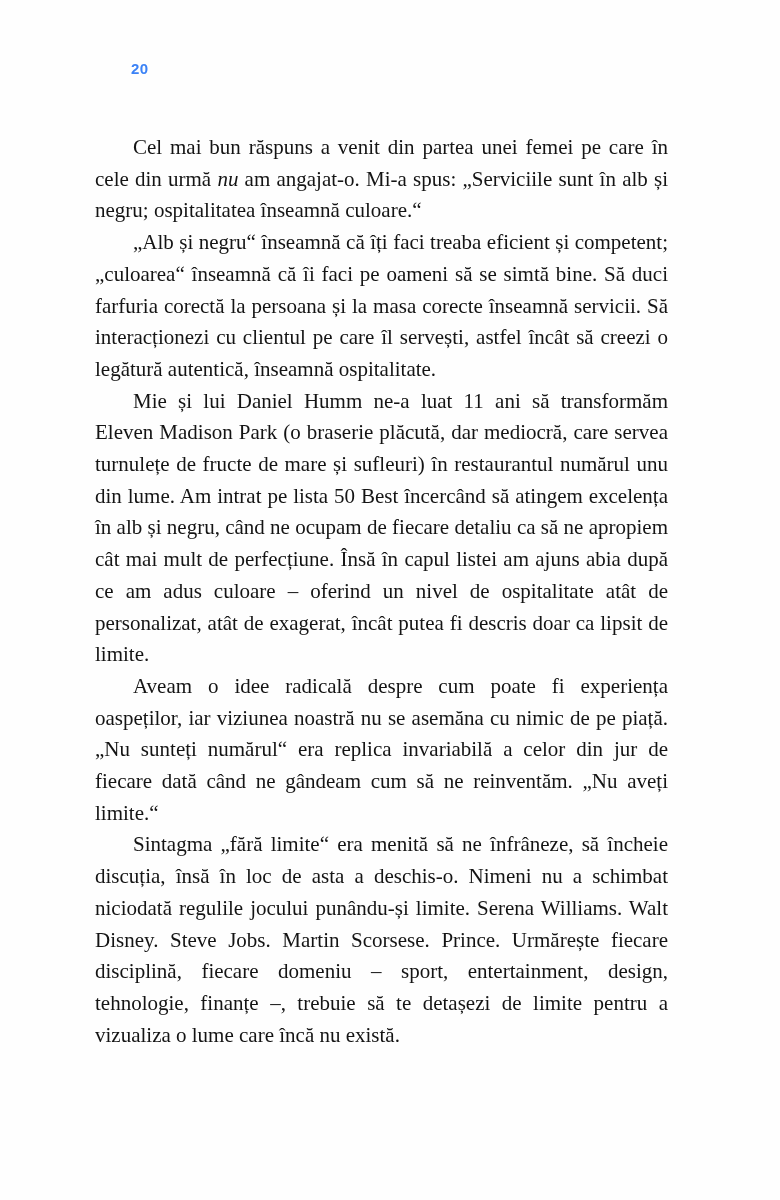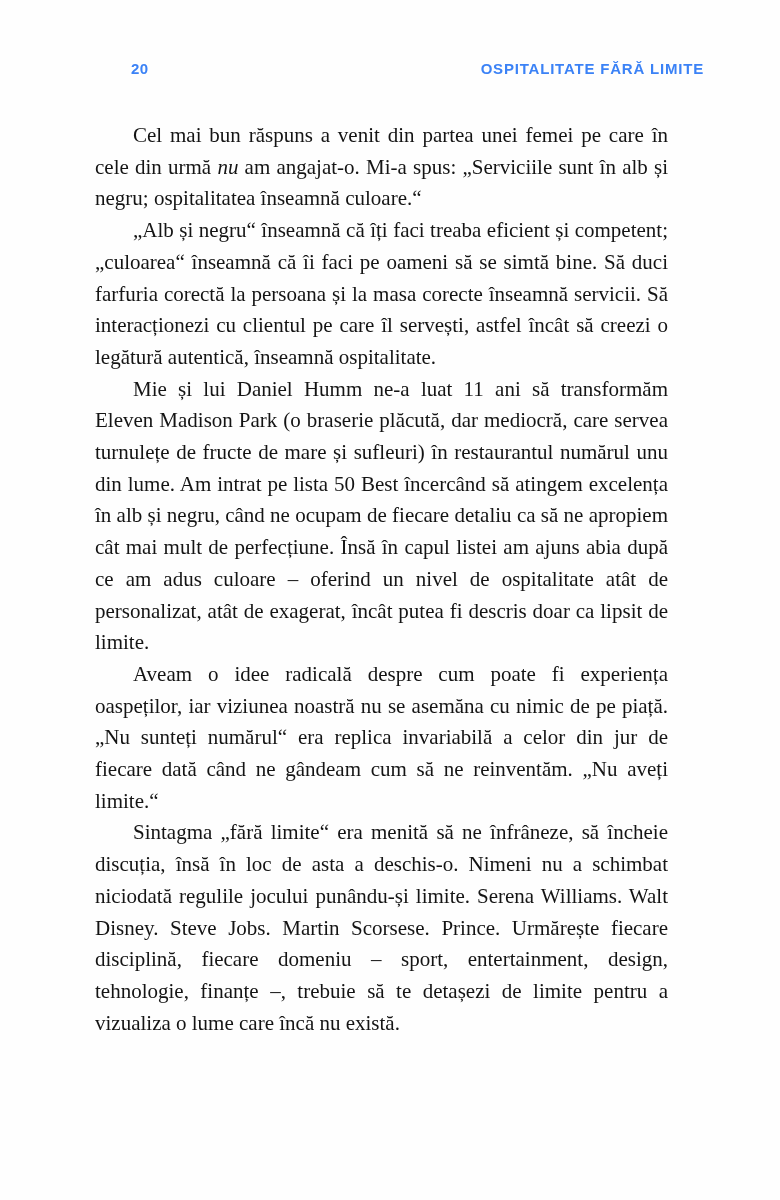--- a/index.html
+++ b/index.html
@@ -29,21 +29,21 @@
     letter-spacing: 0.4px;
     color: #3b82f6;
     margin-left: 36px;
   }
   .running-head {
     letter-spacing: 0.8px;
   }
   .body-text {
     position: absolute;
     left: 95px;
-    top: 120px;
+    top: 132px;
     width: 573px;
     font-family: "Liberation Serif", serif;
     font-size: 21px;
     line-height: 31.7px;
     text-align: justify;
     color: #141414;
   }
   .para {
     margin: 0;
     padding: 0;
@@ -52,21 +52,20 @@
   .para em {
     font-style: italic;
   }
 </style>
 </head>
 <body>
 
 <div class="page">
   <header class="page-header">
     <span class="page-number">20</span>
-    <span class="running-head">OSPITALITATE FĂRĂ LIMITE</span>
   </header>
 
   <main class="body-text" id="body-text">
       <p class="para"><span>Cel mai bun răspuns a venit din partea unei femei pe care în cele din urmă </span><em>nu</em><span> am angajat-o. Mi-a spus: „Serviciile sunt în alb și negru; ospitalitatea înseamnă culoare.“</span></p>
       <p class="para"><span>„Alb și negru“ înseamnă că îți faci treaba eficient și competent; „culoarea“ înseamnă că îi faci pe oameni să se simtă bine. Să duci farfuria corectă la persoana și la masa corecte înseamnă servicii. Să interacționezi cu clientul pe care îl servești, astfel încât să creezi o legătură autentică, înseamnă ospitalitate.</span></p>
       <p class="para"><span>Mie și lui Daniel Humm ne-a luat 11 ani să transformăm Eleven Madison Park (o braserie plăcută, dar mediocră, care servea turnulețe de fructe de mare și sufleuri) în restaurantul numărul unu din lume. Am intrat pe lista 50 Best încercând să atingem excelența în alb și negru, când ne ocupam de fiecare detaliu ca să ne apropiem cât mai mult de perfecțiune. Însă în capul listei am ajuns abia după ce am adus culoare – oferind un nivel de ospitalitate atât de personalizat, atât de exagerat, încât putea fi descris doar ca lipsit de limite.</span></p>
       <p class="para"><span>Aveam o idee radicală despre cum poate fi experiența oaspeților, iar viziunea noastră nu se asemăna cu nimic de pe piață. „Nu sunteți numărul“ era replica invariabilă a celor din jur de fiecare dată când ne gândeam cum să ne reinventăm. „Nu aveți limite.“</span></p>
       <p class="para"><span>Sintagma „fără limite“ era menită să ne înfrâneze, să încheie discuția, însă în loc de asta a deschis-o. Nimeni nu a schimbat niciodată regulile jocului punându-și limite. Serena Williams. Walt Disney. Steve Jobs. Martin Scorsese. Prince. Urmărește fiecare disciplină, fiecare domeniu – sport, entertainment, design, tehnologie, finanțe –, trebuie să te detașezi de limite pentru a vizualiza o lume care încă nu există.</span></p>
     </main>
 </div>

